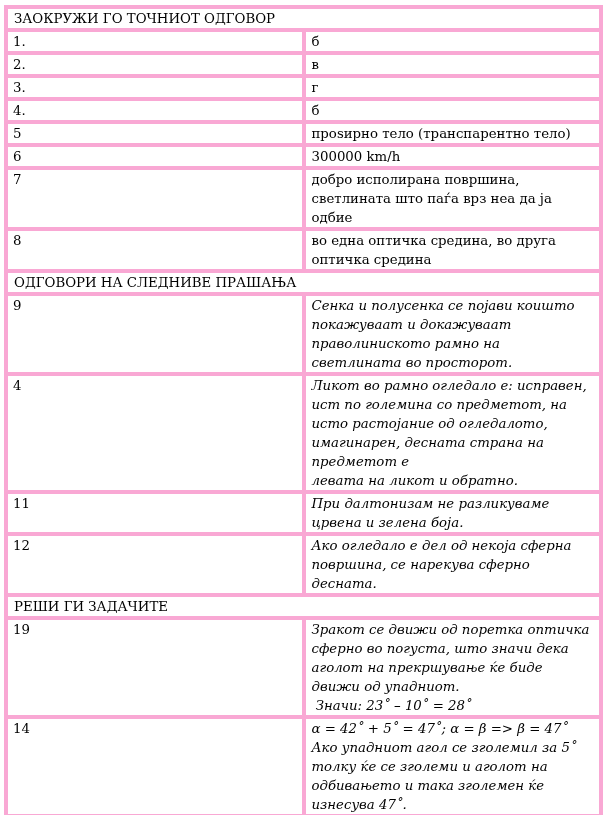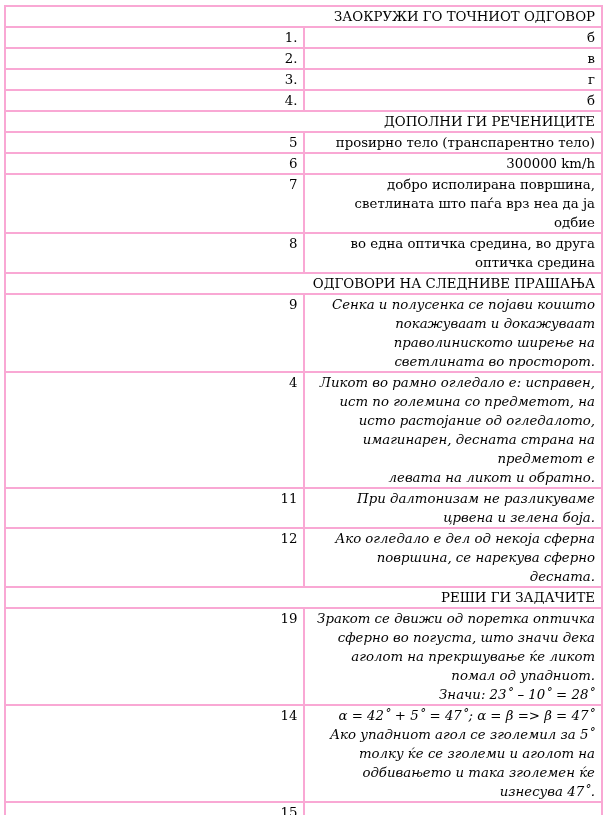--- a/index.html
+++ b/index.html
@@ -1,19 +1,19 @@
 <!DOCTYPE html>
 <html><head>
 <meta charset="utf-8">
 <style>
   html, body { margin:0; padding:0; background:#ffffff; }
   body { width:609px; height:815px; position:relative; overflow:hidden;
          font-family:"DejaVu Serif","Liberation Serif",serif; color:#000; }
   .tbl { position:absolute; left:4px; top:5px; width:599px; border-collapse:collapse; table-layout:fixed; }
-  .tbl td { border:2px solid #f9a8d4; padding:0 6px; vertical-align:top; font-size:13.3px; line-height:19px;text-align:right; }
+  .tbl td { border:4px solid #f9a8d4; padding:0 6px; vertical-align:top; font-size:13.3px; line-height:19px; }
   .tbl td.num { width:20px; padding:0 5px; }
   .tbl td.sec { padding:0 6px; }
   .line { display:block;font-style:italic; }
   .diagram { display:block; }
 </style>
 </head>
 <body>
 
 <table class="tbl">
   <tbody>
@@ -31,23 +31,20 @@
   <tr style="height:19px">
         <td class="num">3.</td>
         <td>г</td>
       </tr>
   <tr style="height:19px">
         <td class="num">4.</td>
         <td>б</td>
       </tr>
 
   <tr style="height:19px">
-        <td colspan="2" class="sec">ДОПОЛНИ ГИ РЕЧЕНИЦИТЕ</td>
-      </tr>
-  <tr style="height:19px">
         <td class="num">5</td>
         <td>проѕирно тело (транспарентно тело)</td>
       </tr>
   <tr style="height:19px">
         <td class="num">6</td>
         <td>300000 km/h</td>
       </tr>
   <tr style="height:19px">
         <td class="num">7</td>
         <td>добро исполирана површина, светлината што паѓа врз неа да ја одбие</td>
@@ -57,21 +54,21 @@
         <td>во една оптичка средина, во друга оптичка средина</td>
       </tr>
 
   <tr style="height:19px">
         <td colspan="2" class="sec">ОДГОВОРИ НА СЛЕДНИВЕ ПРАШАЊА</td>
       </tr>
   <tr>
         <td class="num">9</td>
       <td>
         <span class="line">Сенка и полусенка се појави коишто покажуваат и докажуваат</span>
-        <span class="line">праволинискoто ширење на светлината во просторот.</span>
+        <span class="line">праволинискoто рамно на светлината во просторот.</span>
       </td>
       </tr>
   <tr>
         <td class="num">4</td>
       <td>
         <span class="line">Ликот во рамно огледало е: исправен, ист по големина со предметот, на</span>
         <span class="line">исто растојание од огледалото, имагинарен, десната страна на предметот е</span>
         <span class="line">левата на ликот и обратно.</span>
       </td>
       </tr>
@@ -89,21 +86,21 @@
       </td>
       </tr>
 
   <tr style="height:19px">
         <td colspan="2" class="sec">РЕШИ ГИ ЗАДАЧИТЕ</td>
       </tr>
   <tr>
         <td class="num">19</td>
       <td>
         <span class="line">Зракот се движи од поретка оптичка сферно во погуста, што значи дека</span>
-        <span class="line">аголот на прекршување ќе ликот помал од упадниот.</span>
+        <span class="line">аголот на прекршување ќе биде движи од упадниот.</span>
         <span class="line" style="white-space:pre"> Значи: 23˚ – 10˚ = 28˚</span>
       </td>
       </tr>
   <tr>
         <td class="num">14</td>
       <td>
         <span class="line">α = 42˚ + 5˚ = 47˚; α = β =&gt; β = 47˚</span>
         <span class="line">Ако упадниот агол се зголемил за 5˚ толку ќе се зголеми и аголот на</span>
         <span class="line">одбивањето и така зголемен ќе изнесува 47˚.</span>
       </td>

